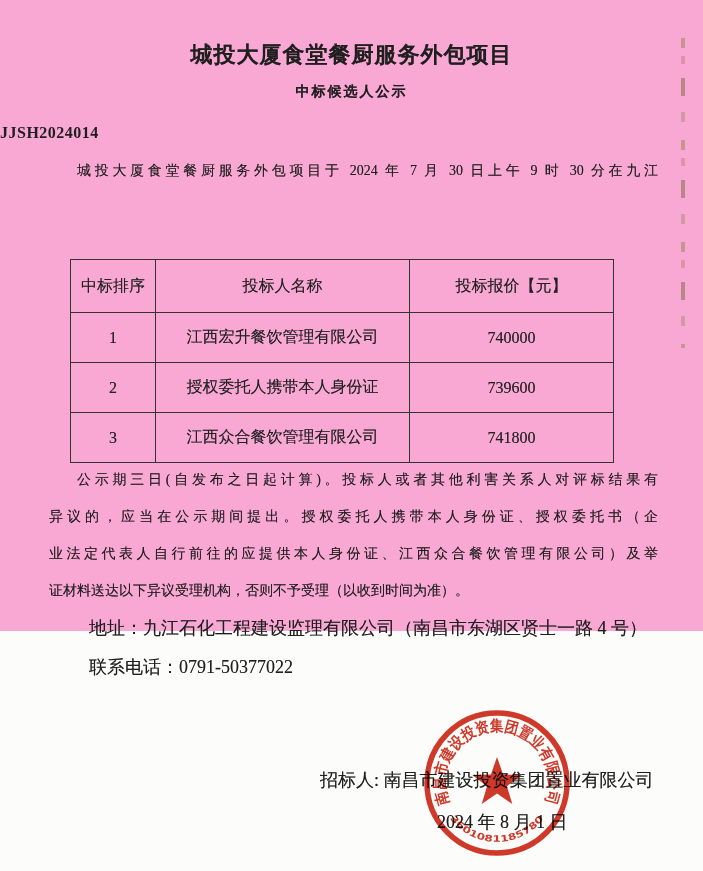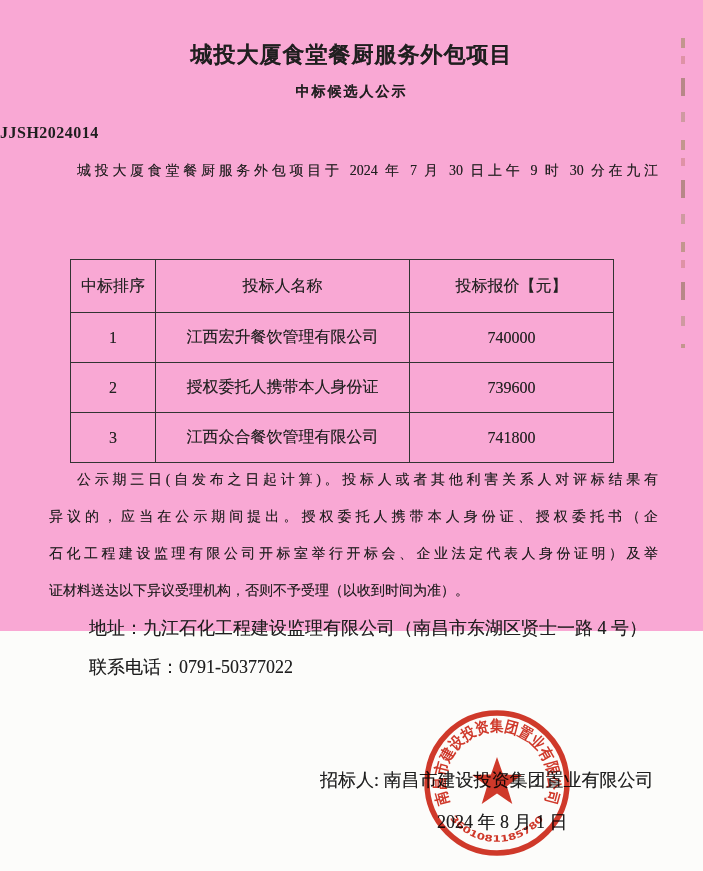--- a/index.html
+++ b/index.html
@@ -106,21 +106,21 @@
         <td>3</td>
         <td>江西众合餐饮管理有限公司</td>
         <td>741800</td>
       </tr>
     </tbody>
   </table>
 
   <div class="para p2">
     <div class="jline indent">公示期三日(自发布之日起计算)。投标人或者其他利害关系人对评标结果有</div>
     <div class="jline">异议的，应当在公示期间提出。授权委托人携带本人身份证、授权委托书（企</div>
-    <div class="jline">石化工程建设监理有限公司开标室举行开标会、企业法定代表人身份证明）及举</div>
+    <div class="jline">业法定代表人自行前往的应提供本人身份证、江西众合餐饮管理有限公司）及举</div>
     <div class="jlast">证材料送达以下异议受理机构，否则不予受理（以收到时间为准）。</div>
   </div>
 
   <div class="contact">
     <div>地址：九江石化工程建设监理有限公司（南昌市东湖区贤士一路 4 号）</div>
     <div>联系电话：0791-50377022</div>
   </div>
 
   <div class="tenderer-line">招标人: 南昌市建设投资集团置业有限公司</div>
   <div class="date-line">2024 年 8 月 1 日</div>

